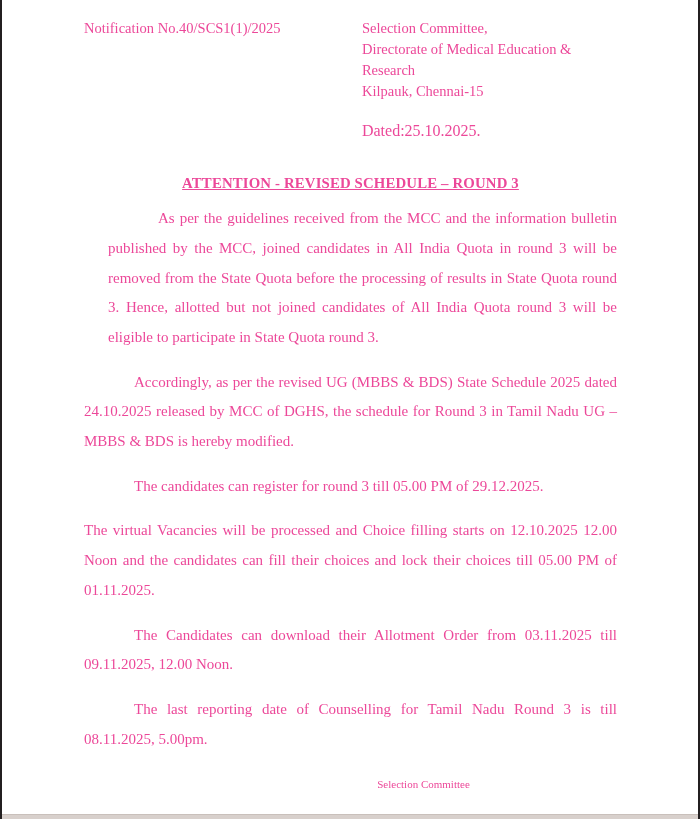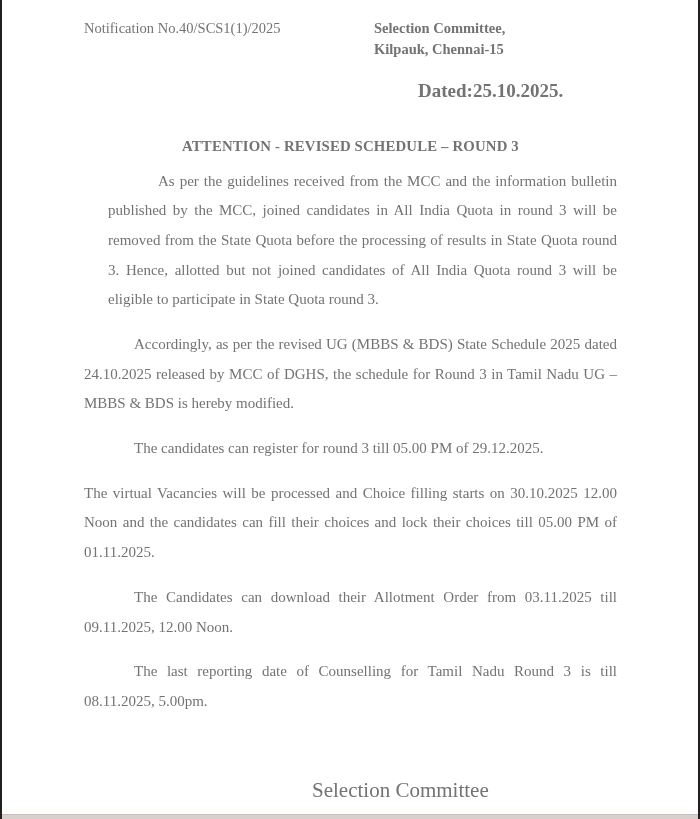--- a/index.html
+++ b/index.html
@@ -10,21 +10,21 @@
   .page {
     position: relative;
     width: 700px;
     height: 819px;
     background: #ffffff;
     border-left: 2px solid #231f20;
     border-right: 2px solid #231f20;
     box-sizing: border-box;
     overflow: hidden;
     font-family: "Liberation Serif", "DejaVu Serif", serif;
-    color: #737373;
+    color: #ec4899;
   }
   .content {
     position: absolute;
     left: 82px;
     top: 0;
     width: 533px;
   }
 
   
   .header {
@@ -34,35 +34,34 @@
   }
   .header-left {
     width: 290px;
     font-size: 14.5px;
     line-height: 1.42;
     white-space: nowrap;
   }
   .header-right {
     font-size: 14.5px;
     line-height: 1.45;
-    font-weight: bold;
   }
   .header-right .addr-line { display: block; }
   .dated {
     margin-top: 17px;
-    font-size: 19px;
-    margin-left: 44px;
+    font-size: 16px;
   }
 
   
   .doc-title {
     margin-top: 33px;
     text-align: center;
     font-size: 14.8px;
     font-weight: bold;
+    text-decoration: underline;
     letter-spacing: 0.15px;
   }
 
   
   .para {
     margin-top: 14px;
     font-size: 15px;
     line-height: 1.98;
     text-align: justify;
     text-justify: inter-word;
@@ -71,21 +70,22 @@
   }
   .para.no-indent { text-indent: 0; }
   .para:first-of-type { margin-top: 12px; margin-left: 24px; }
 
   
   .footer {
     position: absolute;
     left: 0;
     top: 778px;
     width: 533px;
-    font-size: 21px;
+    text-align: center;
+    font-size: 11px;
   }
   .footer-inner {
     display: inline-block;
     margin-left: 310px;
     white-space: nowrap;
   }
 
   
   .bottom-strip {
     position: absolute;
@@ -101,34 +101,35 @@
 <body>
 
 <div class="page">
 
   <div class="content">
 
     <div class="header">
       <div class="header-left">Notification No.40/SCS1(1)/2025</div>
       <div class="header-right">
         <span class="addr-line">Selection Committee,</span>
+        <span class="addr-line">Directorate of Medical Education &amp; Research</span>
         <span class="addr-line">Kilpauk, Chennai-15</span>
         <div class="dated">Dated:25.10.2025.</div>
       </div>
     </div>
 
     <div class="doc-title">ATTENTION - REVISED SCHEDULE – ROUND 3</div>
 
     <p class="para">As per the guidelines received from the MCC and the information bulletin published by the MCC, joined candidates in All India Quota in round 3 will be removed from the State Quota before the processing of results in State Quota round 3. Hence, allotted but not joined candidates of All India Quota round 3 will be eligible to participate in State Quota round 3.</p>
 
     <p class="para">Accordingly, as per the revised UG (MBBS &amp; BDS) State Schedule 2025 dated 24.10.2025 released by MCC of DGHS, the schedule for Round 3 in Tamil Nadu UG –MBBS &amp; BDS is hereby modified.</p>
 
     <p class="para">The candidates can register for round 3 till 05.00 PM of 29.12.2025.</p>
 
-    <p class="para no-indent">The virtual Vacancies will be processed and Choice filling starts on 30.10.2025 12.00 Noon and the candidates can fill their choices and lock their choices till 05.00 PM of 01.11.2025.</p>
+    <p class="para no-indent">The virtual Vacancies will be processed and Choice filling starts on 12.10.2025 12.00 Noon and the candidates can fill their choices and lock their choices till 05.00 PM of 01.11.2025.</p>
 
 
 
     <p class="para">The Candidates can download their Allotment Order from 03.11.2025 till 09.11.2025, 12.00 Noon.</p>
 
     <p class="para">The last reporting date of Counselling for Tamil Nadu Round 3 is till 08.11.2025, 5.00pm.</p>
 
   </div>
 
   <div class="footer">

